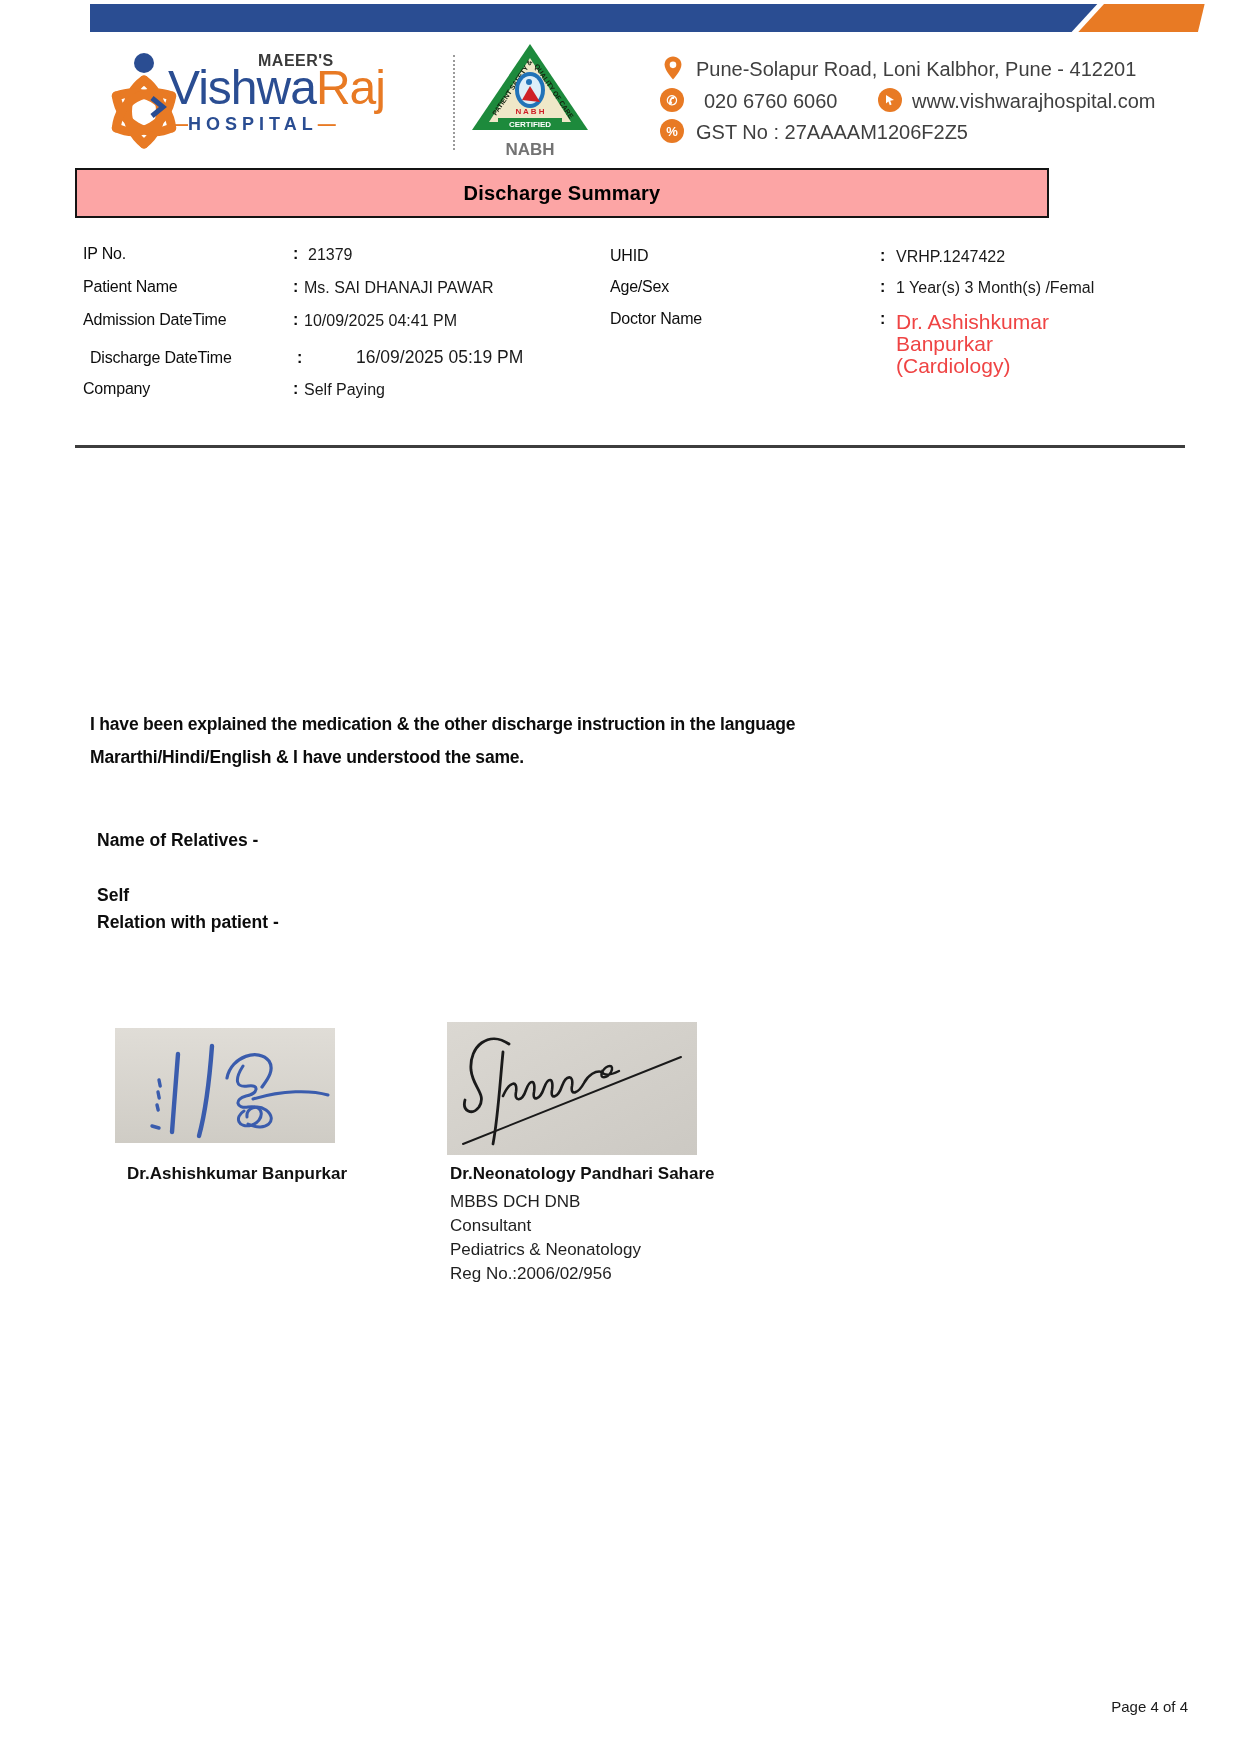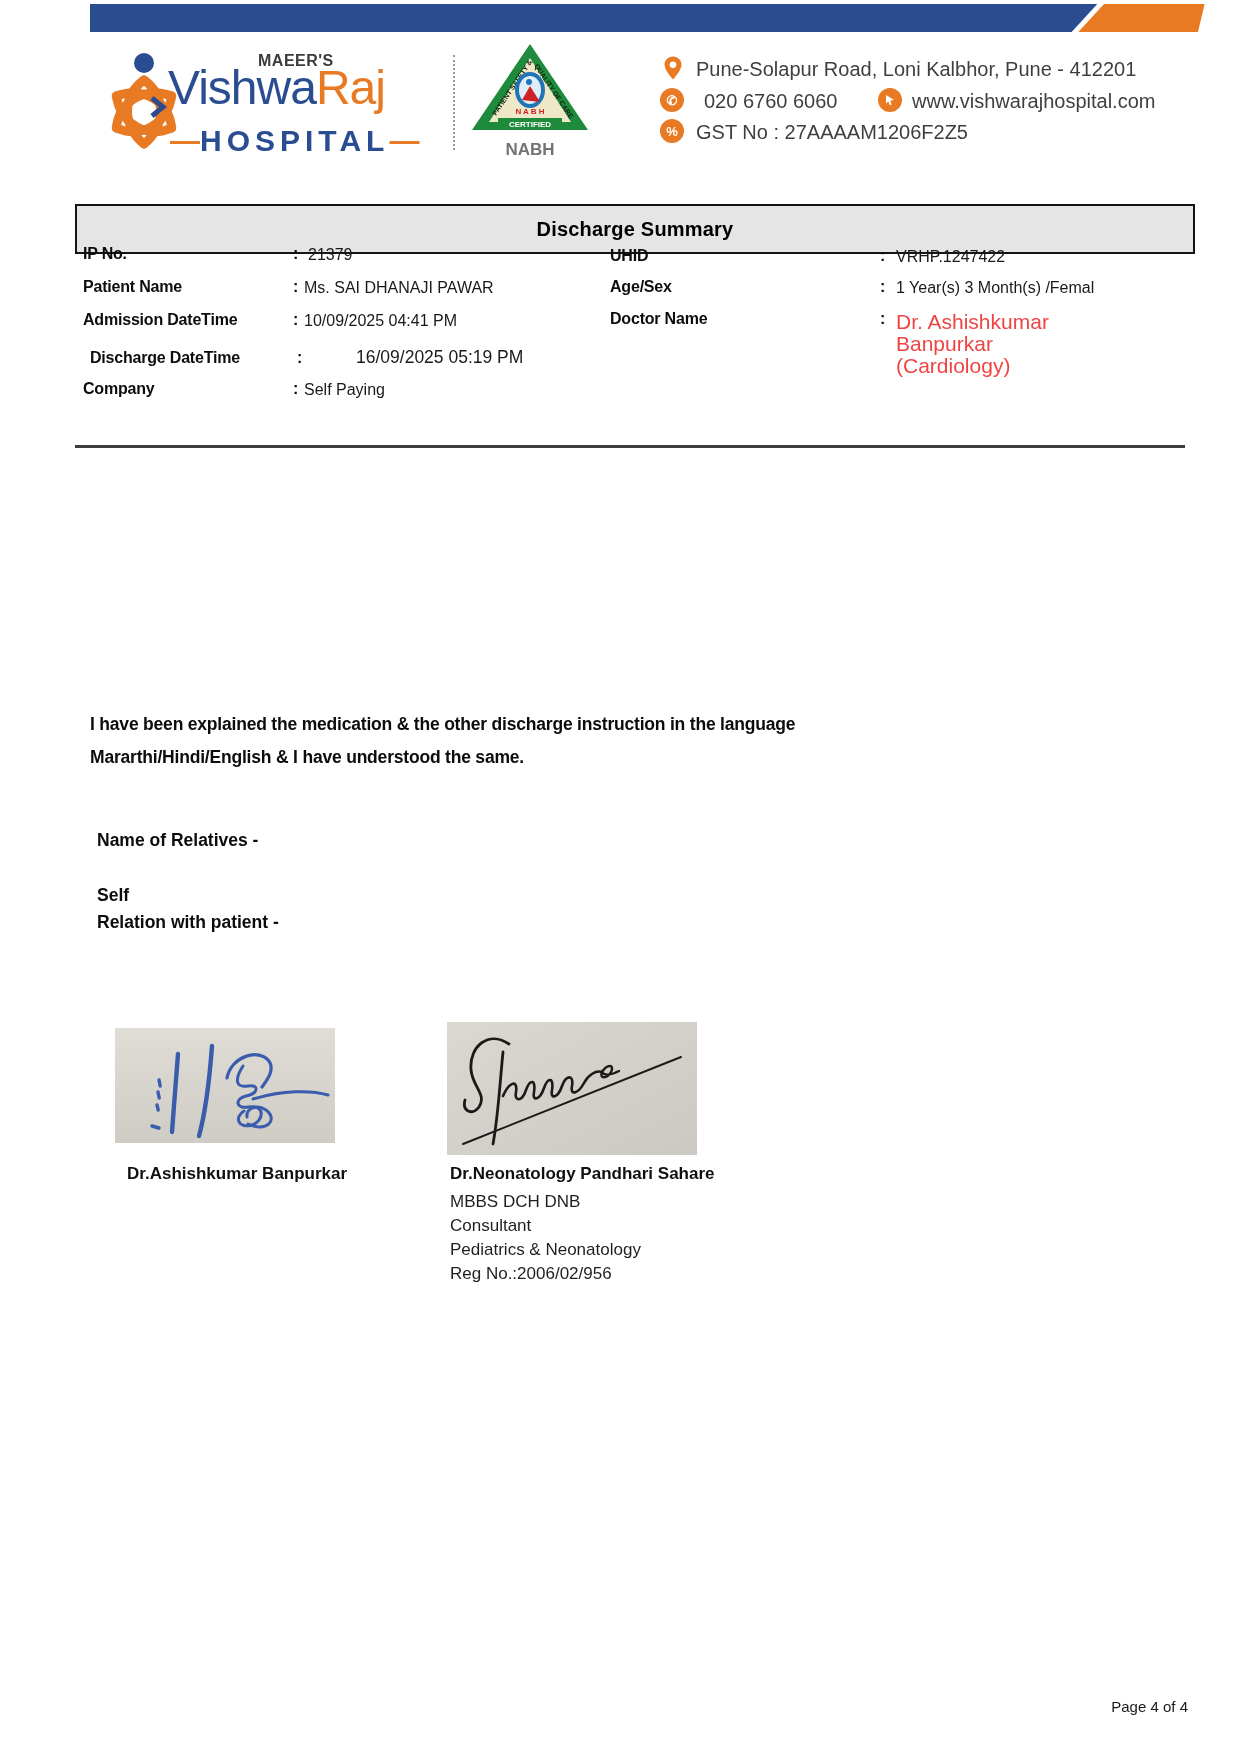--- a/index.html
+++ b/index.html
@@ -20,42 +20,42 @@
   .topbar .orange {
     position:absolute; inset:0; background:#e87a24;
     clip-path:polygon(90.7% 0, 99.7% 0, 99.1% 100%, 88.4% 100%);
   }
 
   
   .maeers { left:258px; top:52px; font-size:16px; font-weight:bold; color:#3a3a3a; letter-spacing:.5px; }
   .brand { left:168px; top:60px; font-size:48px; font-weight:normal; letter-spacing:-1px; }
   .brand .b1 { color:#2a4d92; }
   .brand .b2 { color:#e87a24; }
-  .hospital-line { left:170px; top:124px; font-size:30px; font-weight:bold; color:#2a4d92; letter-spacing:5px; }
+  .hospital-line { left:170px; top:114px; font-size:18px; font-weight:bold; color:#2a4d92; letter-spacing:5px; }
   .hospital-line .dash { color:#e87a24; letter-spacing:0; }
   .divider-dotted { left:453px; top:55px; height:95px; width:0; border-left:2px dotted #9a9a9a; }
 
   
   .contact-text { font-size:20px; color:#3f3f3f; white-space:nowrap; }
   .cicon {
     display:flex; align-items:center; justify-content:center;
     width:24px; height:24px; border-radius:50%; background:#e87a24;
     color:#fff; font-size:13px; font-weight:bold;
   }
 
   
   .titlebox {
-    left:75px; top:168px; width:1120px; height:50px;
-    background:#e5e5e5; border:2px solid #141414;
-    display:flex; align-items:center; justify-content:center;margin-top:36px;
+    left:75px; top:168px; width:974px; height:50px;
+    background:#fca5a5; border:2px solid #141414;
+    display:flex; align-items:center; justify-content:center;
   }
   .titlebox .t { font-size:20px; font-weight:bold; color:#000; letter-spacing:.2px; }
 
   
-  .plabel { font-size:16px; font-weight:bold; color:#0d0d0d; letter-spacing:-.2px; white-space:nowrap; }
+  .plabel { font-size:16px; font-weight:normal; color:#0d0d0d; letter-spacing:-.2px; white-space:nowrap; }
   .pcolon { font-size:16px; font-weight:bold; color:#0d0d0d; }
   .pvalue { font-size:16px; color:#1a1a1a; white-space:nowrap; }
   .pvalue.big { font-size:17.5px;margin-left:48px; }
   .pvalue-wrap { font-size:21px; color:#ef4444; line-height:22px; }
   .rule { left:75px; top:445px; width:1110px; height:3px; background:#3d3d3d; }
 
   
   .stmt { left:90px; width:860px; font-size:17.5px; font-weight:bold; color:#0c0c0c; letter-spacing:-.2px; }
   .blabel { left:97px; font-size:17.5px; font-weight:bold; color:#0c0c0c; }
 

